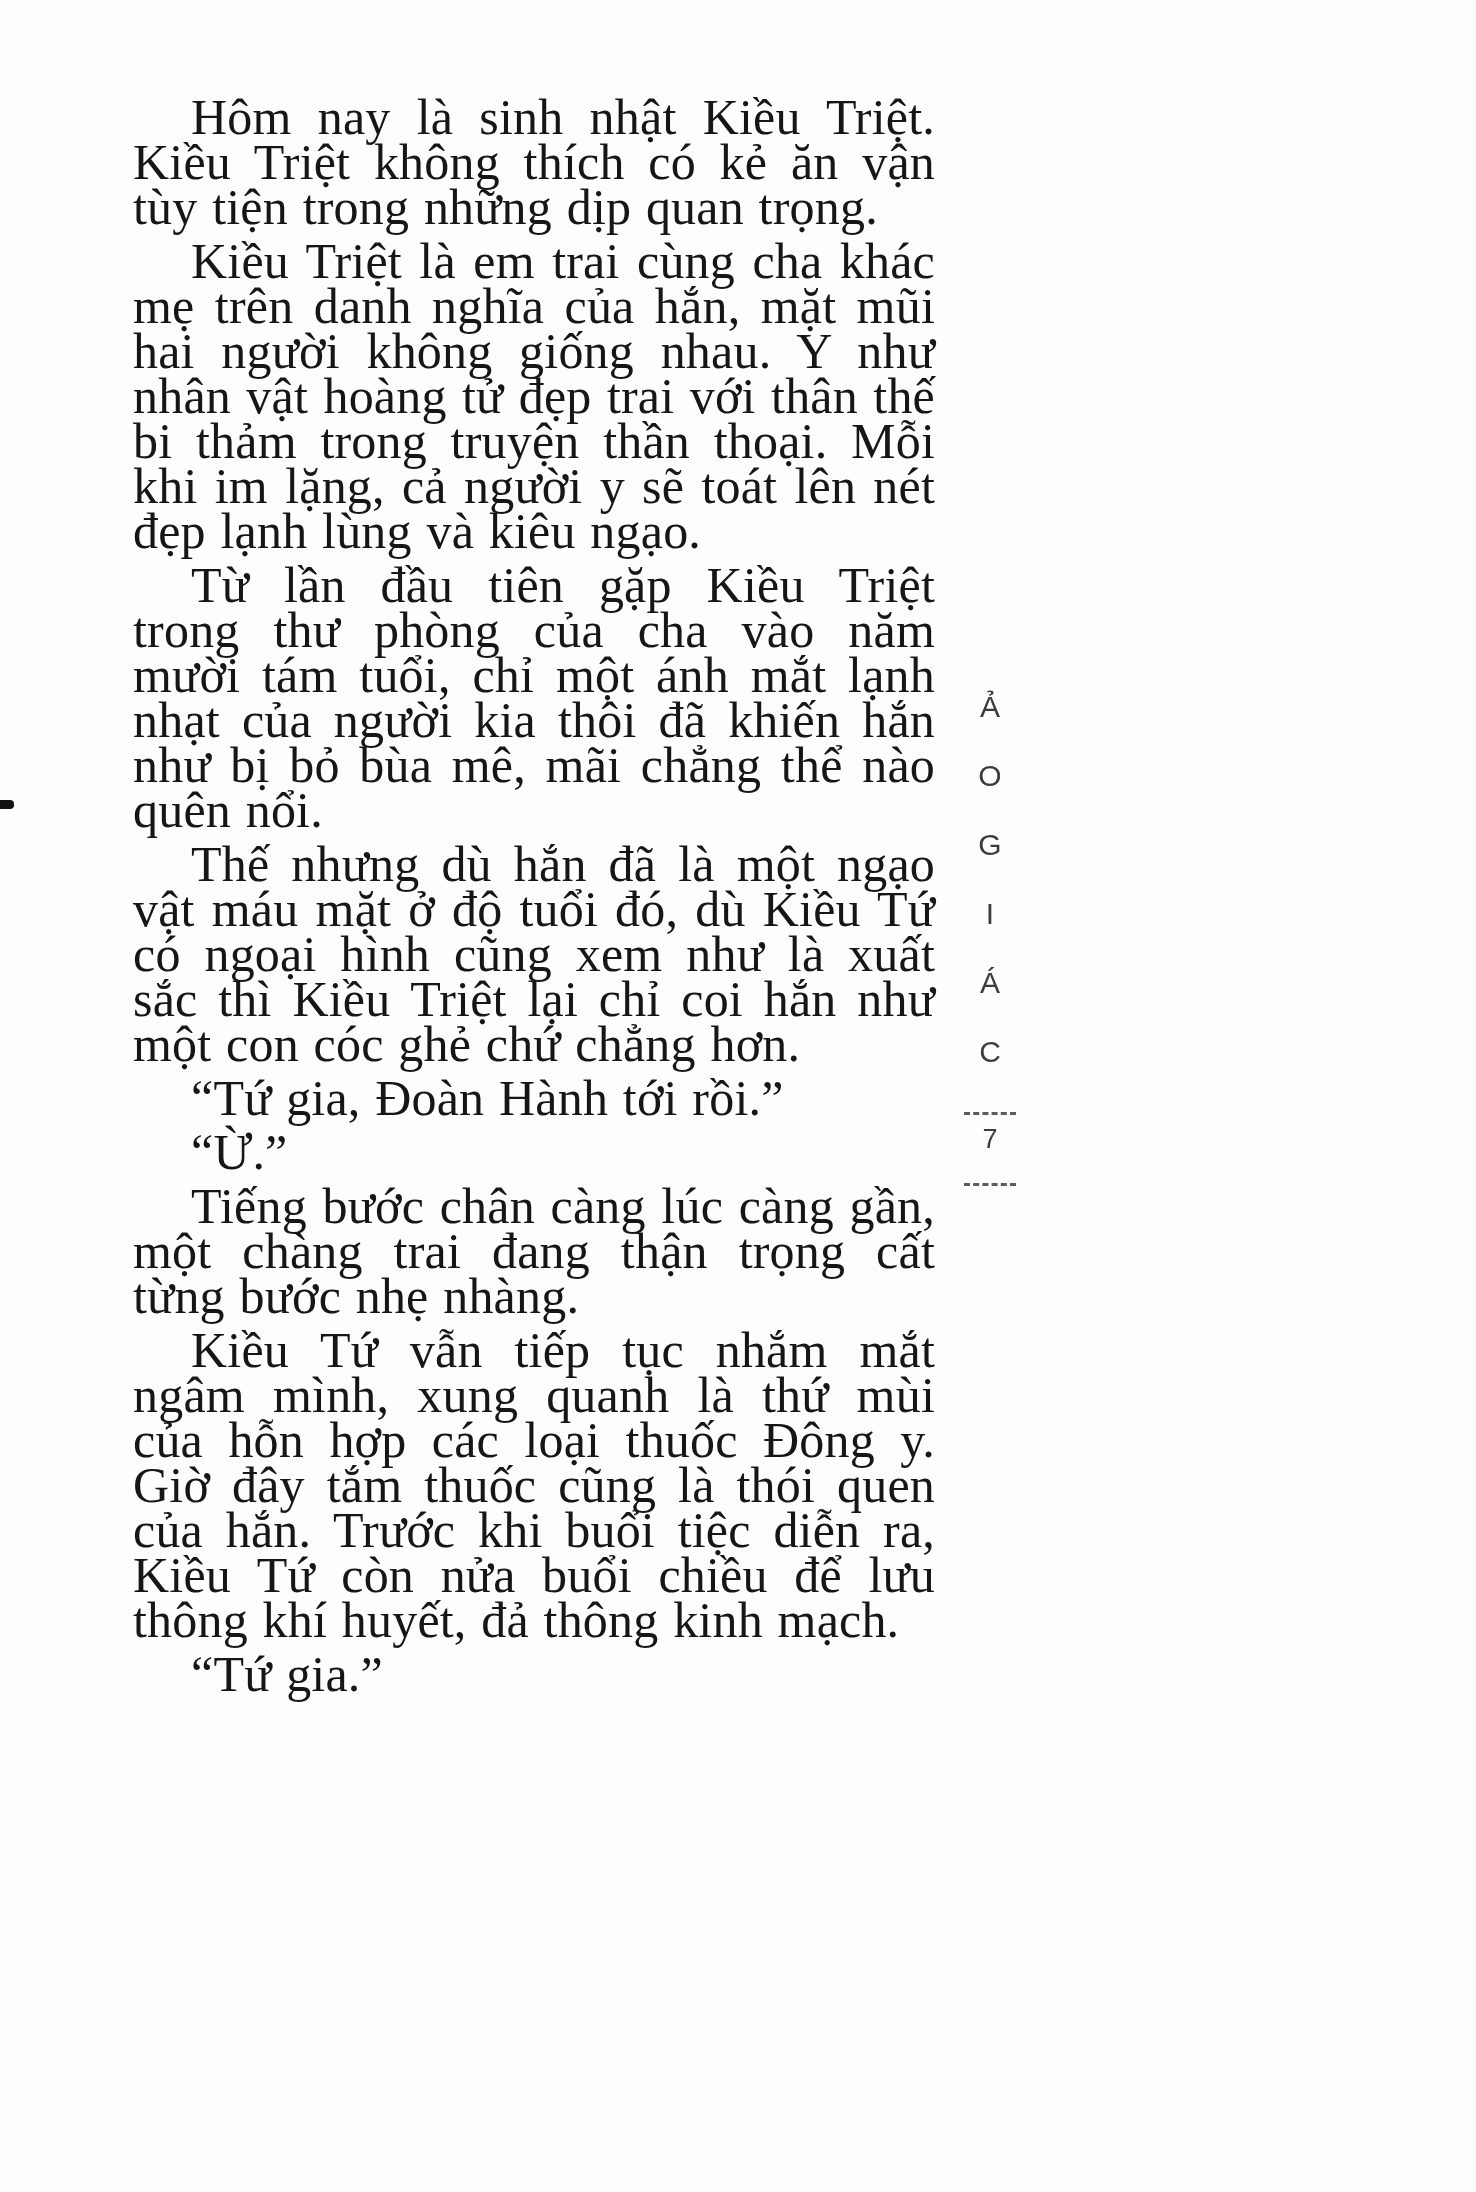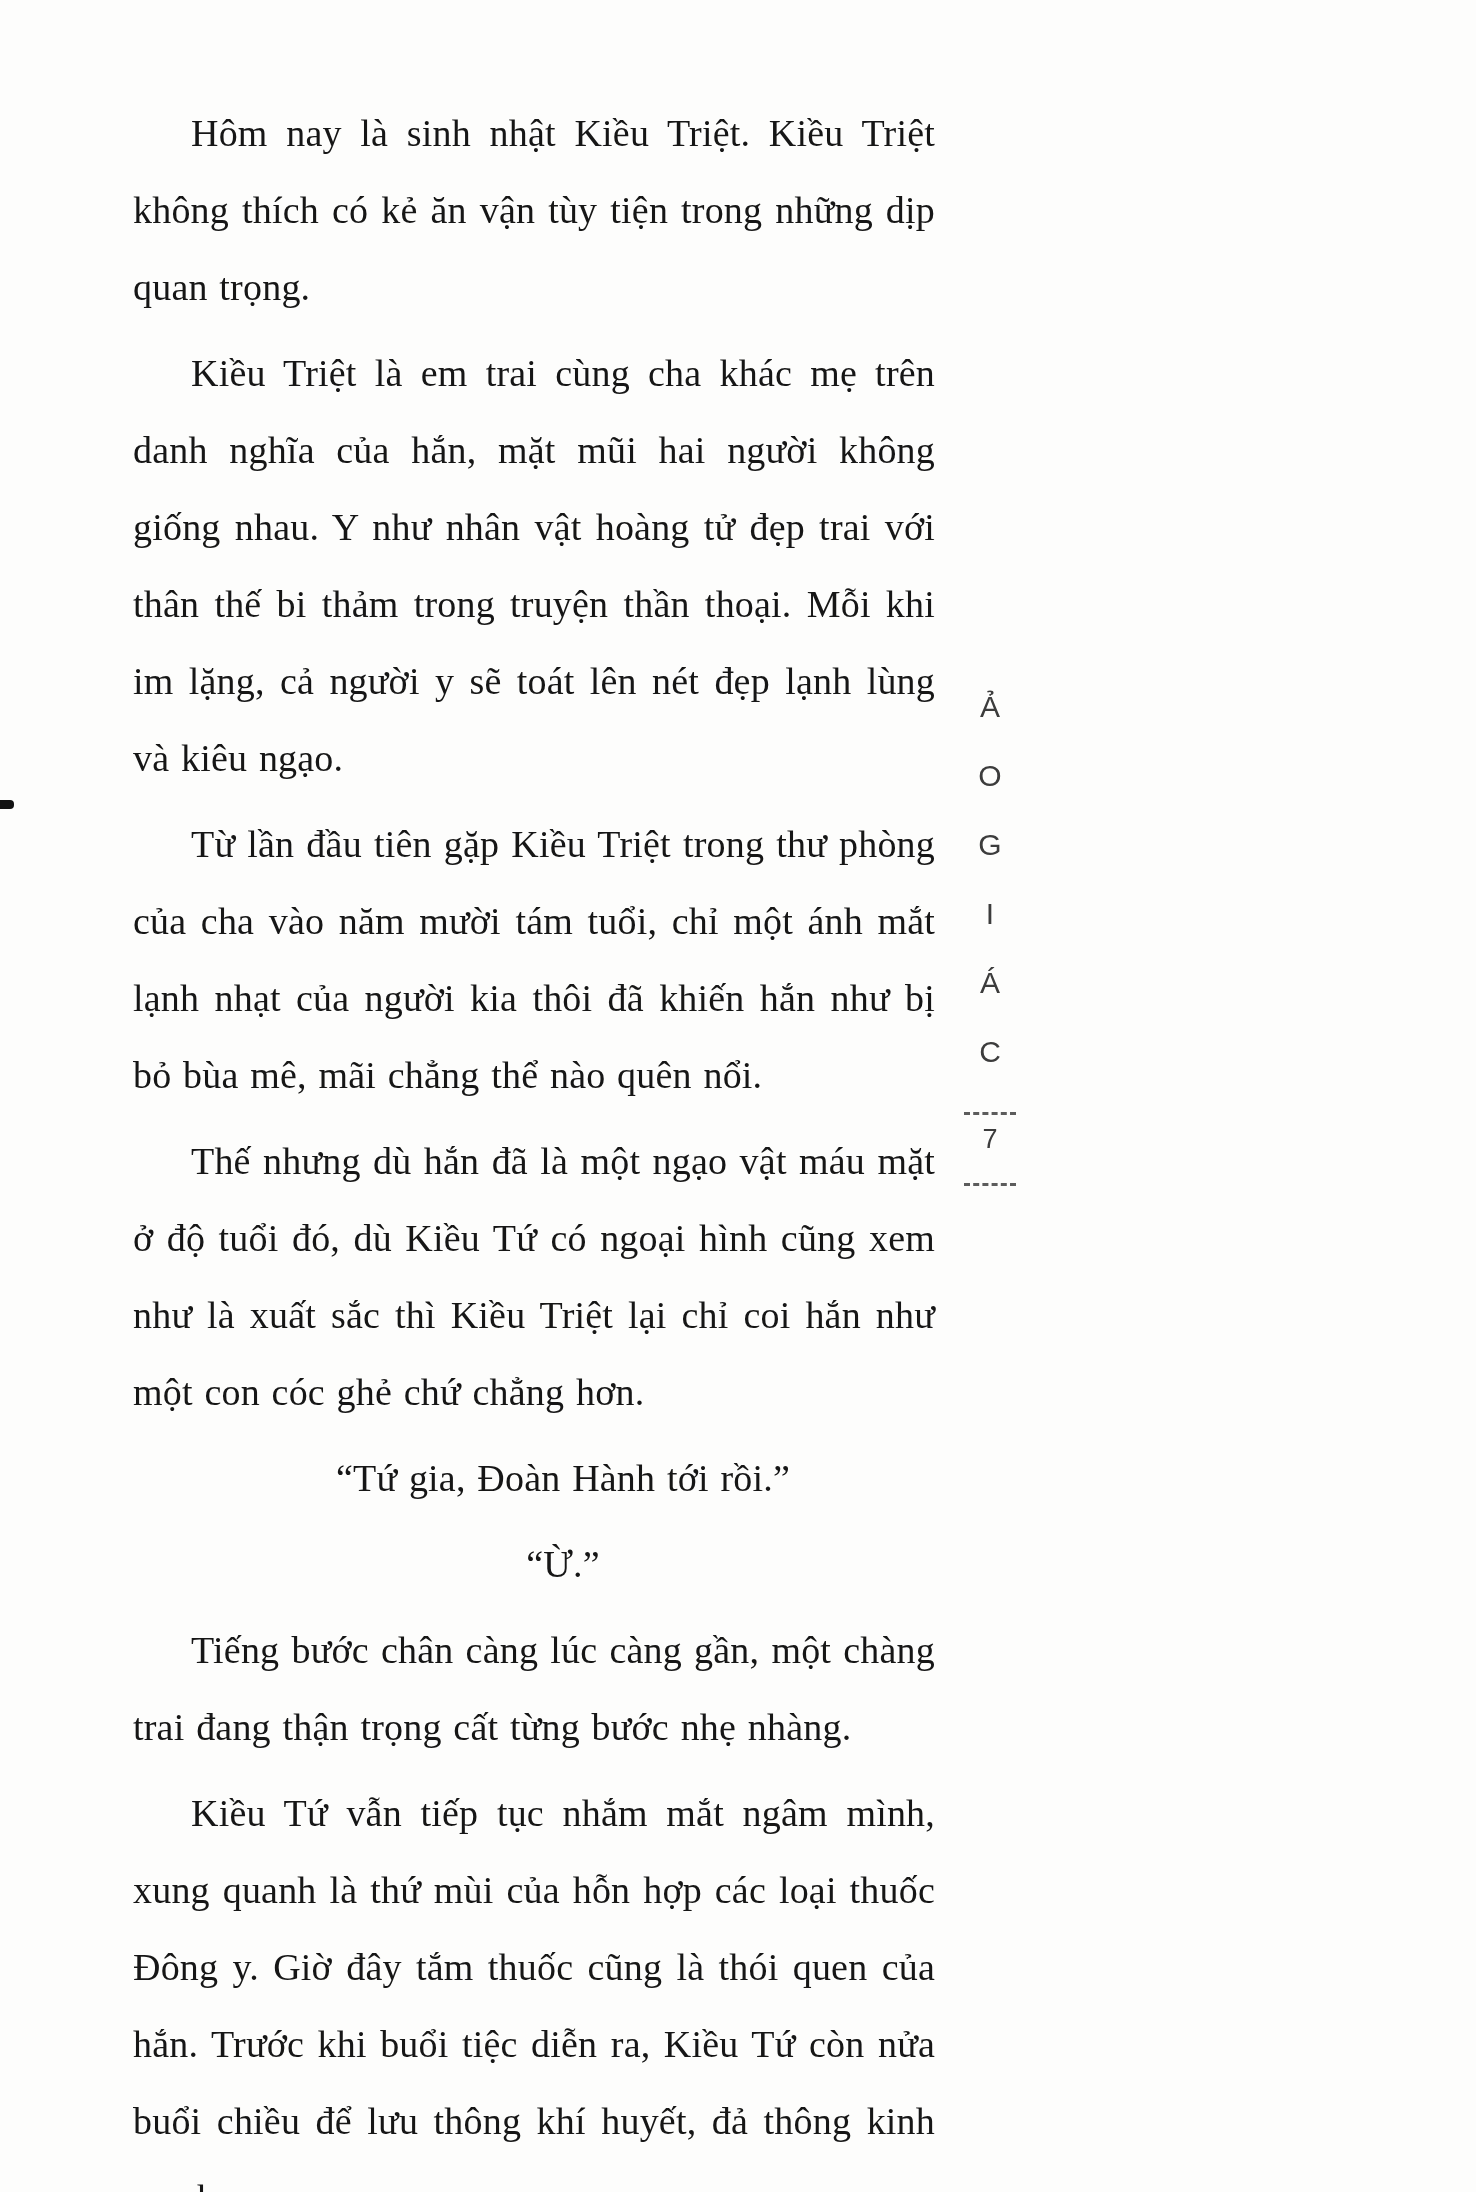--- a/index.html
+++ b/index.html
@@ -16,29 +16,29 @@
       overflow: hidden;
     }
     .text-column {
       position: absolute;
       left: 133px;
       top: 95px;
       width: 802px;
     }
     .text-column p {
       margin: 0 0 9px 0;
-      font-size: 38px;
-      line-height: 77px;
+      font-size: 50px;
+      line-height: 45px;
       text-align: justify;
       text-indent: 58px;
       letter-spacing: 0.2px;
       word-spacing: 2px;
     }
     .text-column p.dialog {
-      text-align: center;
+      text-align: left;
     }
     .sidebar {
       position: absolute;
       left: 950px;
       top: 672px;
       width: 80px;
       text-align: center;
       font-family: "Liberation Sans", sans-serif;
       color: #3c3c3c;
     }

